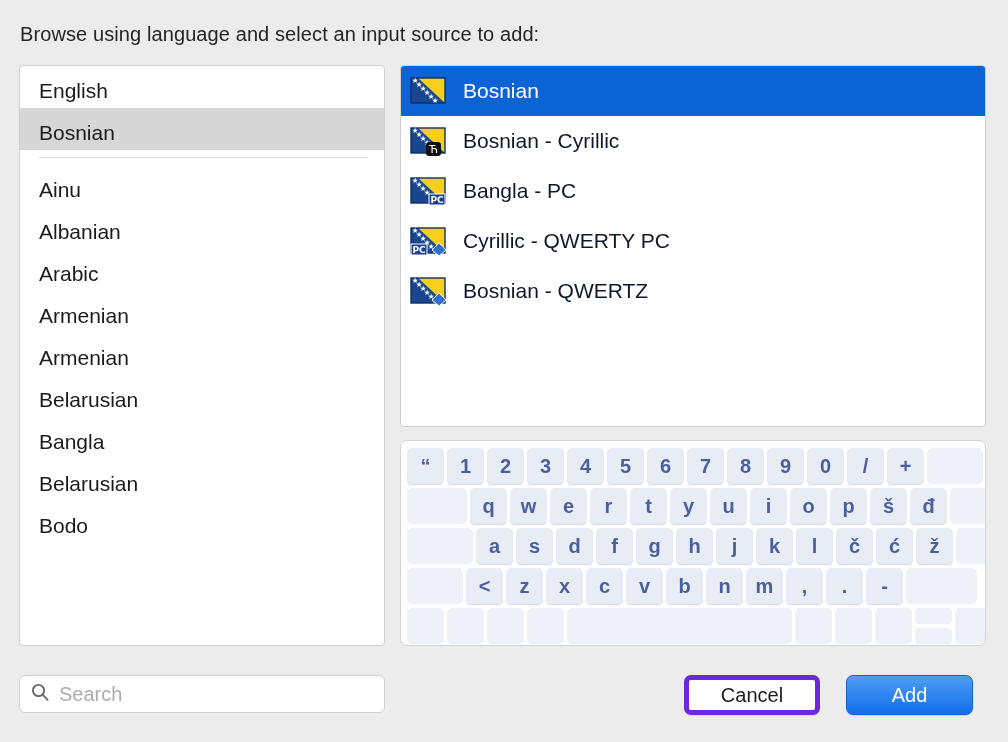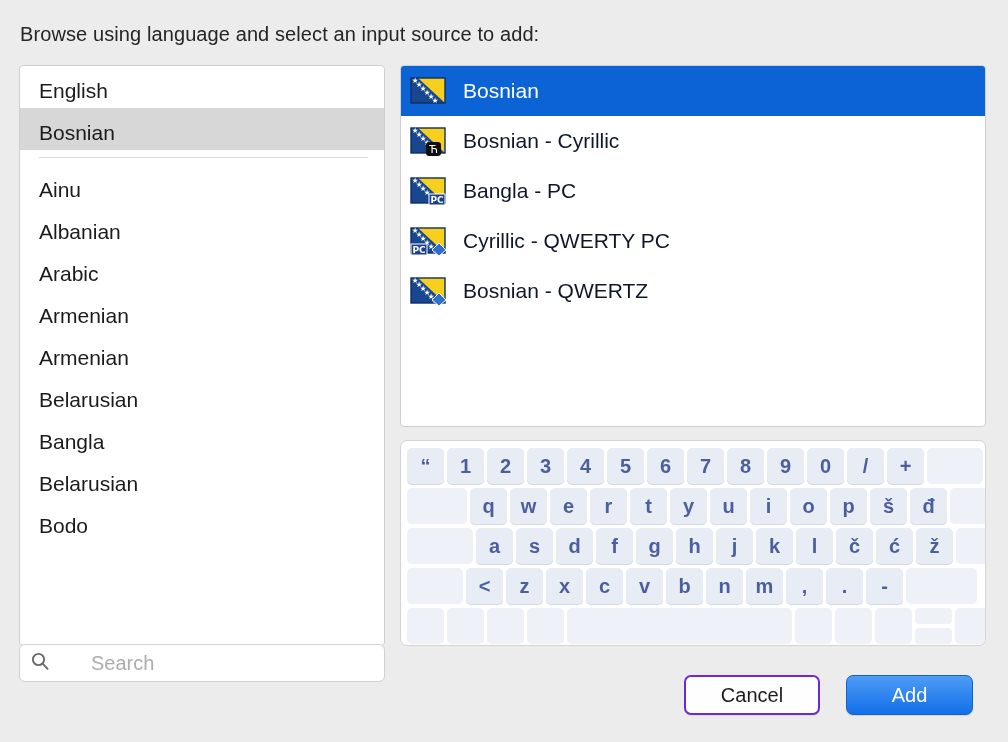--- a/index.html
+++ b/index.html
@@ -159,31 +159,30 @@
   .arrow-half {
     background: #eef1f7;
     border-radius: 4px;
     height: 16px;
   }
 
   
   #search-field {
     position: absolute;
     left: 19px;
-    top: 644px;
+    top: 675px;
     width: 366px;
     height: 38px;
     background: #ffffff;
     border: 1px solid #d0d0d0;
     border-radius: 6px;
     box-sizing: border-box;
     display: flex;
     align-items: center;
     padding-left: 10px;
-    gap: 32px;
   }
   #search-placeholder {
     font-size: 20px;
     color: #adadad;
     margin-left: 9px;
   }
 
   
   .btn {
     position: absolute;
@@ -193,21 +192,21 @@
     display: flex;
     align-items: center;
     justify-content: center;
     box-sizing: border-box;
   }
   #cancel-button {
     left: 684px;
     top: 675px;
     width: 136px;
     background: #fefefe;
-    border: 2px solid #6d28d9;
+    border: 5px solid #6d28d9;
     color: #1c1c1c;
     box-shadow: 0 1px 1px rgba(0,0,0,0.05);
   }
   #add-button {
     left: 846px;
     top: 675px;
     width: 127px;
     background: linear-gradient(#4e9cf5, #126fe8);
     border: 1px solid #1263cf;
     color: #ffffff;

